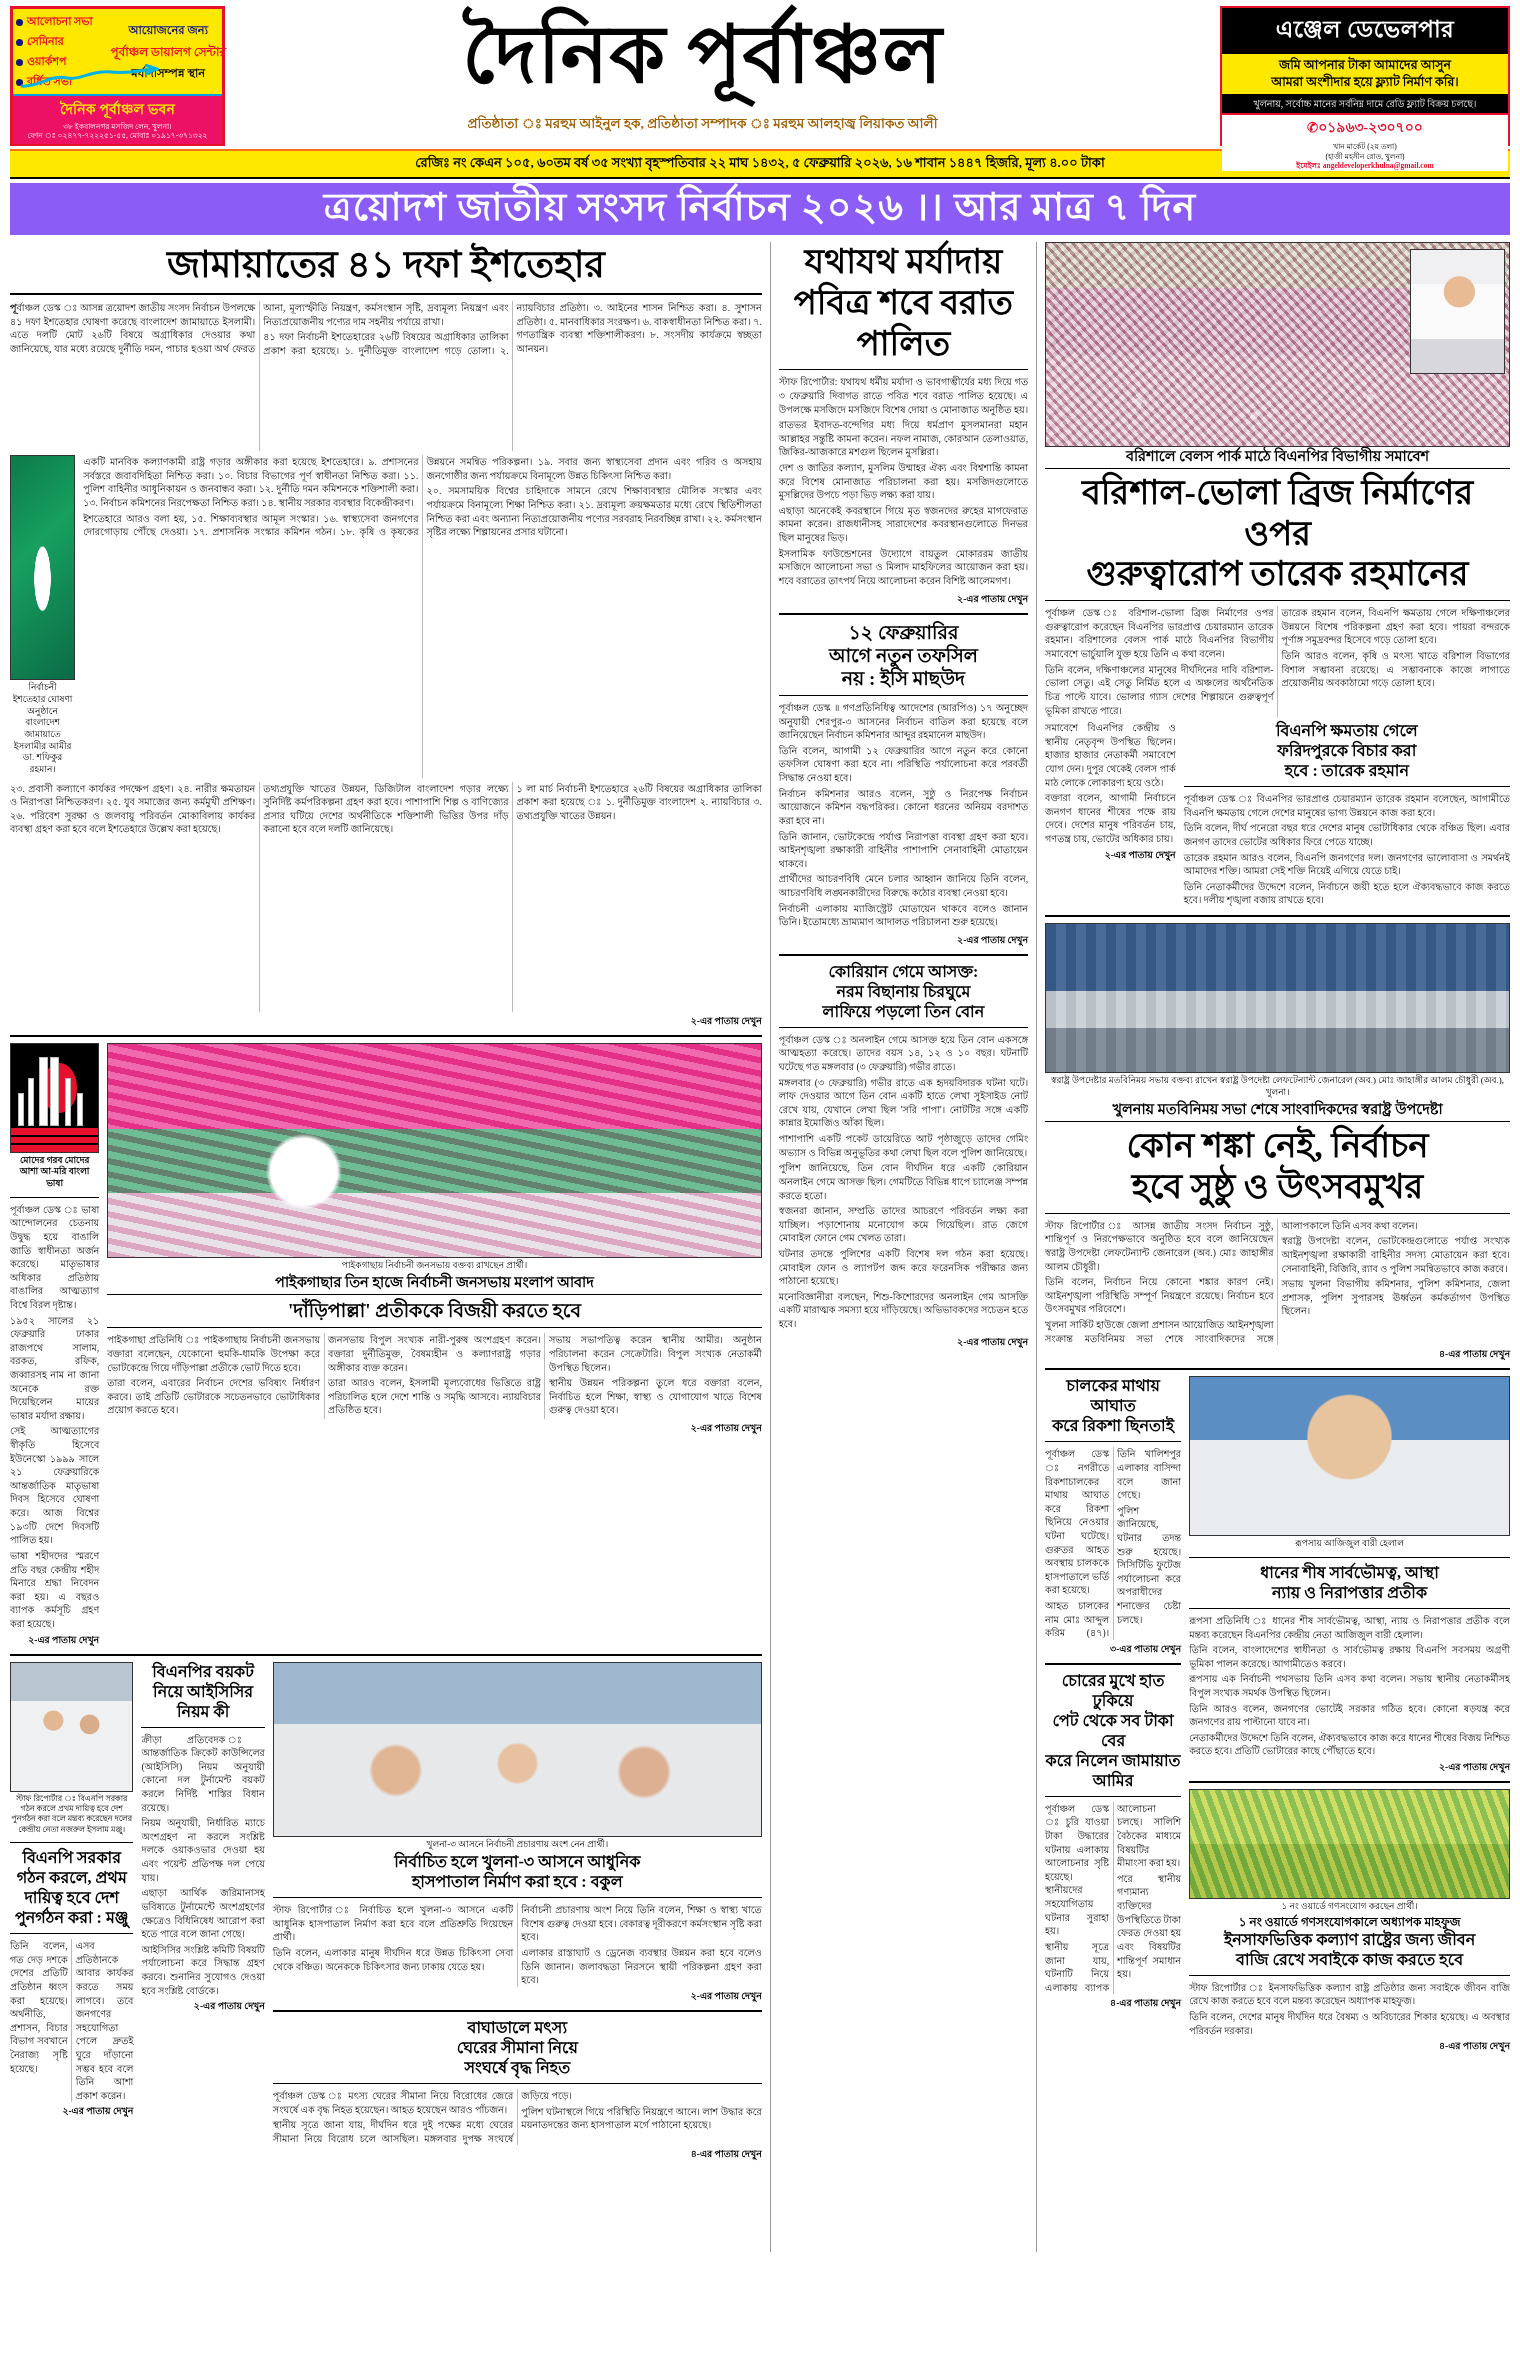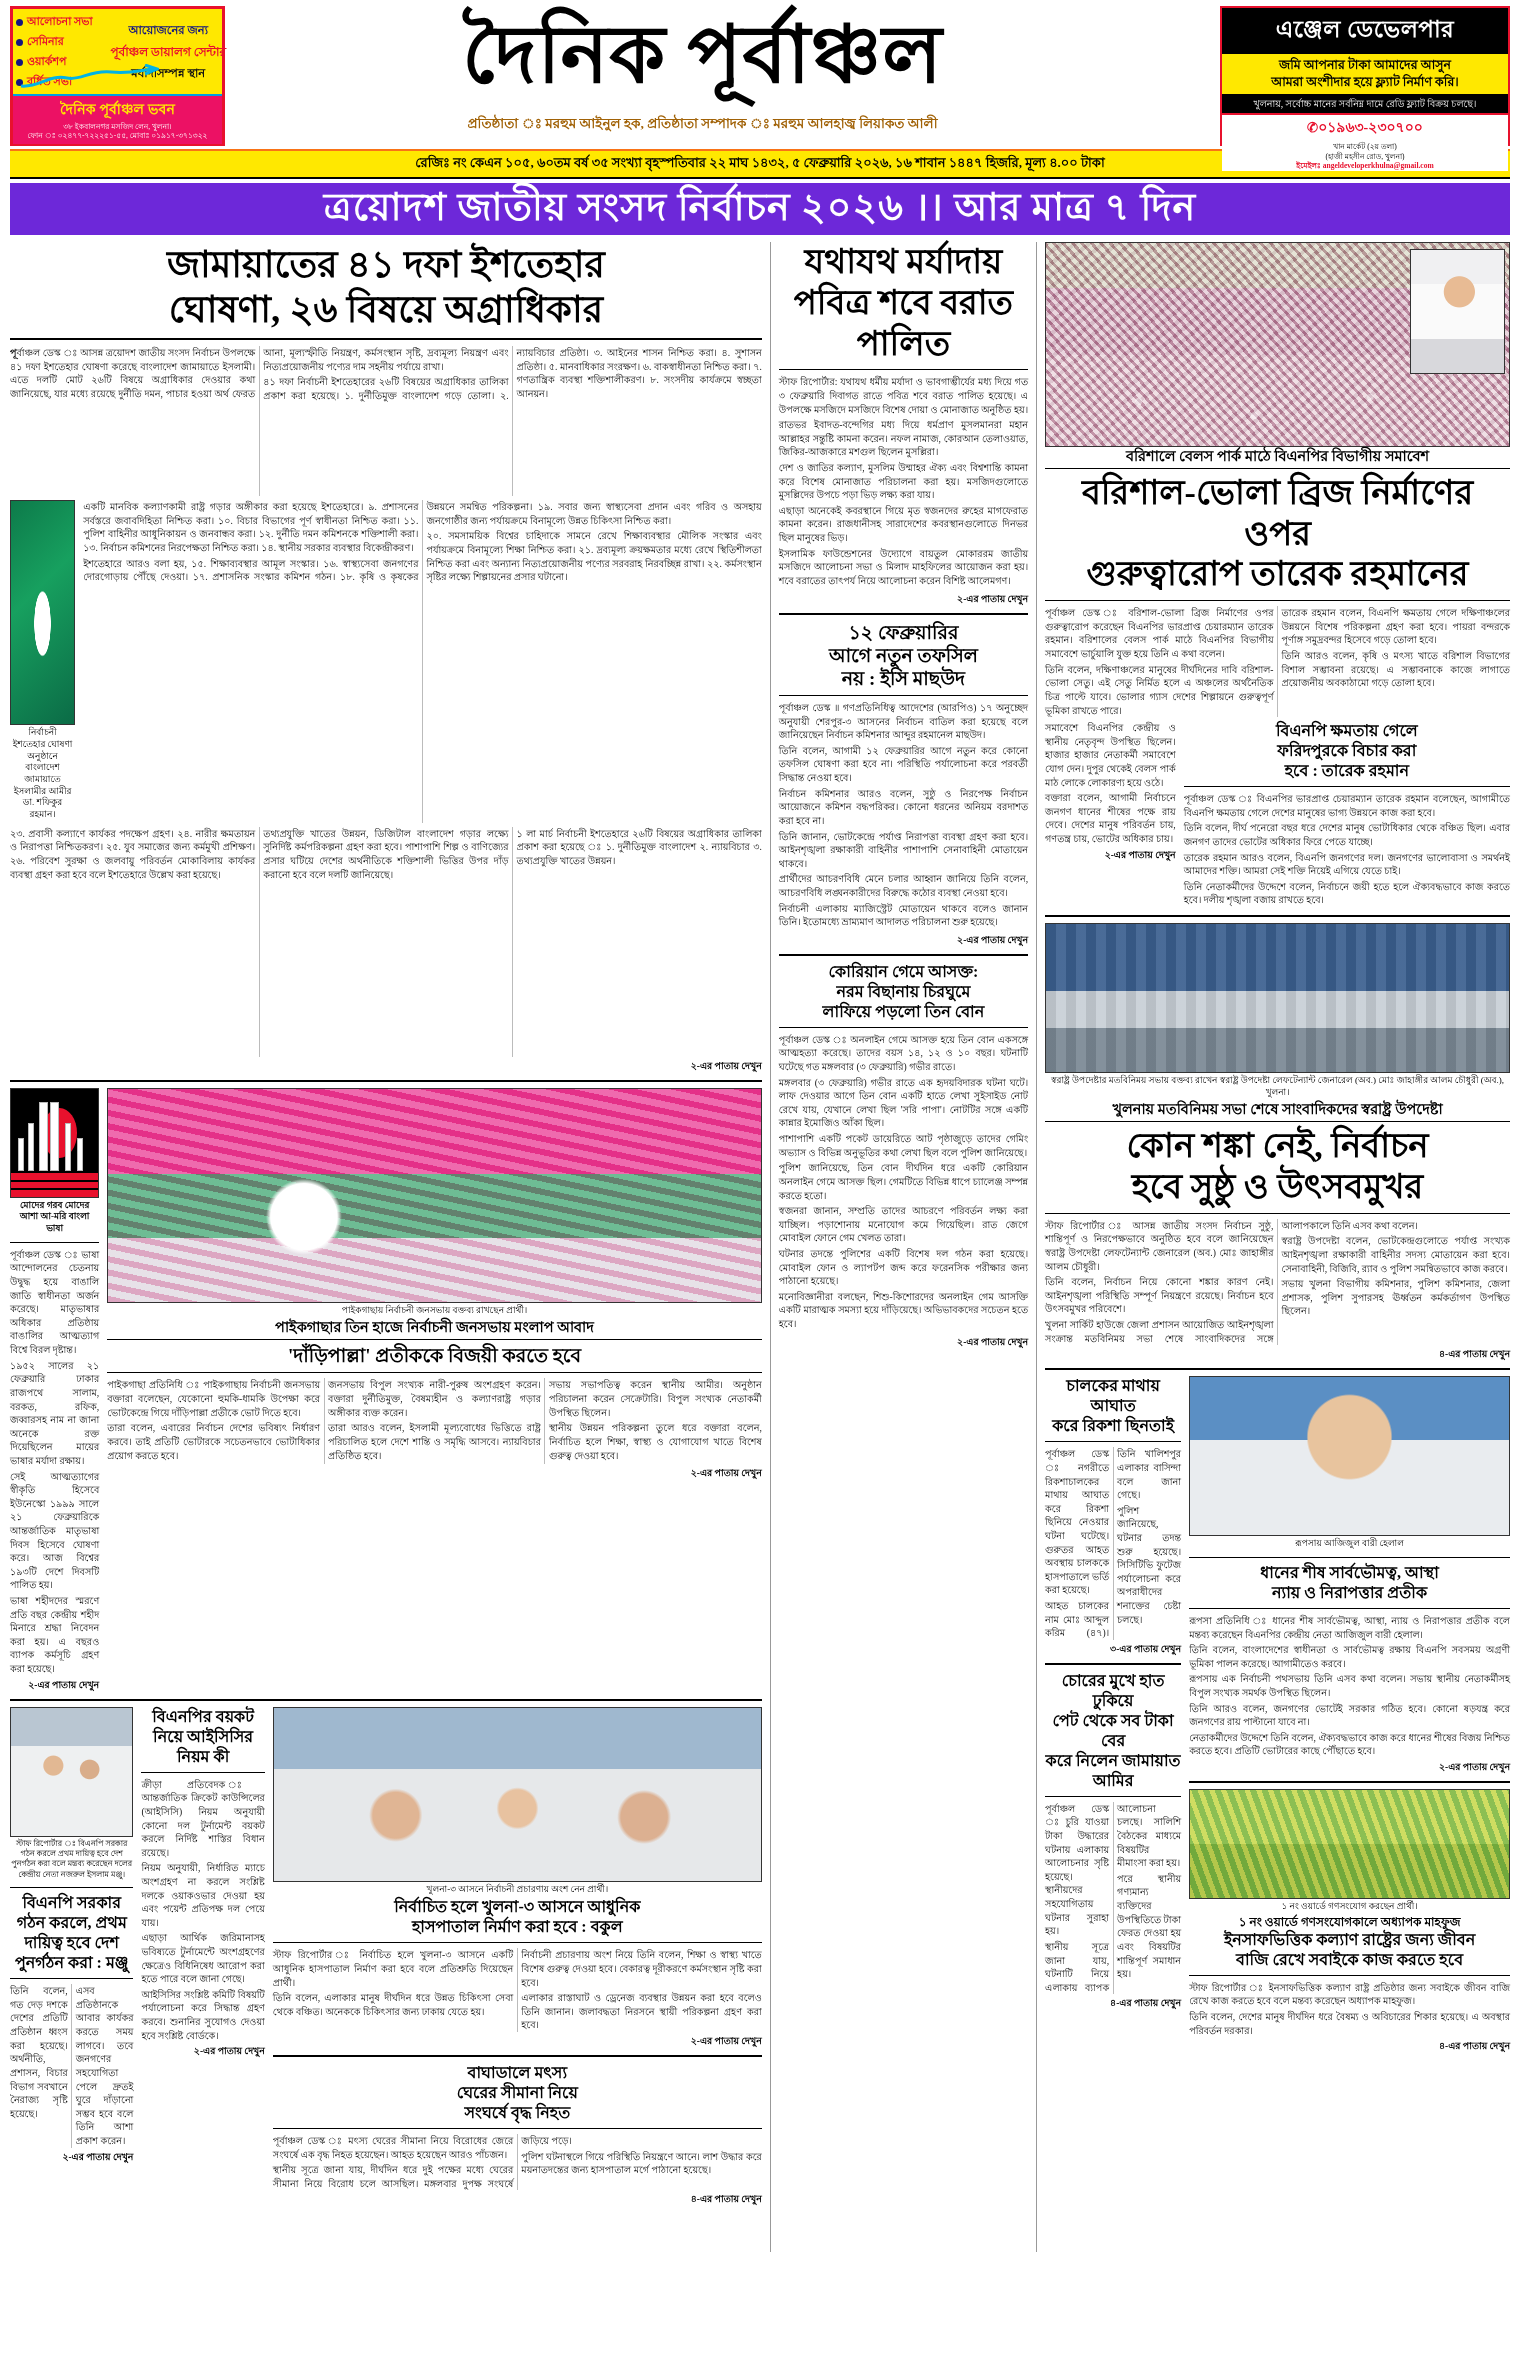--- a/index.html
+++ b/index.html
@@ -38,21 +38,21 @@
   .ar-yellow { background: #ffe800; color: #000; font-size: 12.5px; font-weight: bold; text-align: center; padding: 3px 6px; line-height: 1.35; border-top: 2px solid #000; border-bottom: 2px solid #000; }
   .ar-bottom { background: #000; color: #fff; font-size: 9.5px; text-align: center; padding: 3px 2px; line-height: 1.2; }
   .ar-phone { background: #fff; color: #e8112d; font-size: 14px; font-weight: bold; text-align: center; padding: 1px; border-top: 2px solid #e8112d; }
   .ar-foot { background: #fff; color: #000; font-size: 7.5px; text-align: center; line-height: 1.25; padding: 1px 2px; }
   .ar-foot-red { color: #e8112d; font-weight: bold; }
 
   
   .dateline { margin-top: 3px; background: #ffe800; border-top: 2px solid #f97316; border-bottom: 2px solid #000; text-align: center; font-size: 13px; font-weight: bold; color: #000; padding: 2px 0 3px; white-space: nowrap; }
 
   
-  .redbanner { margin-top: 4px; background: #6d28d9; color: #fff; text-align: center; font-size: 38px; font-weight: bold; padding: 5px 0 9px; letter-spacing: 1px; line-height: 1; }
+  .redbanner { margin-top: 4px; background: #8b5cf6; color: #fff; text-align: center; font-size: 38px; font-weight: bold; padding: 5px 0 9px; letter-spacing: 1px; line-height: 1; }
 
   
   .body-grid { display: flex; gap: 8px; margin-top: 7px; height: 2010px; }
   .col { display: flex; flex-direction: column; }
   .c4 { width: 252px; }
 
   .vsep { width: 1px; background: #999; flex: none; }
 
   h1.lead { font-size: 37px; font-weight: bold; line-height: 1.22; text-align: center; color: #000; }
   h2.hl { font-size: 34px; font-weight: bold; line-height: 1.2; text-align: center; color: #000; }
@@ -184,21 +184,20 @@
 
   <div class="dateline">রেজিঃ নং কেএন ১০৫, ৬০তম বর্ষ ৩৫ সংখ্যা  বৃহস্পতিবার ২২ মাঘ ১৪৩২, ৫ ফেব্রুয়ারি ২০২৬, ১৬ শাবান ১৪৪৭ হিজরি, মূল্য ৪.০০ টাকা</div>
 
   <div class="redbanner">ত্রয়োদশ জাতীয় সংসদ নির্বাচন ২০২৬ ।। আর মাত্র ৭ দিন</div>
 
   <div class="body-grid">
 
     <div class="col" style="width: 760px;">
 
       <h1 class="lead">জামায়াতের ৪১ দফা ইশতেহার</h1>
-      <h1 class="lead">ঘোষণা, ২৬ বিষয়ে অগ্রাধিকার</h1>
       <div class="rule-thick"></div>
 
       <div class="threecol" style="height: 150px; overflow: hidden;">
         <p class="body first">পূর্বাঞ্চল ডেস্ক ঃ আসন্ন ত্রয়োদশ জাতীয় সংসদ নির্বাচন উপলক্ষে ৪১ দফা ইশতেহার ঘোষণা করেছে বাংলাদেশ জামায়াতে ইসলামী। এতে দলটি মোট ২৬টি বিষয়ে অগ্রাধিকার দেওয়ার কথা জানিয়েছে, যার মধ্যে রয়েছে দুর্নীতি দমন, পাচার হওয়া অর্থ ফেরত আনা, মূল্যস্ফীতি নিয়ন্ত্রণ, কর্মসংস্থান সৃষ্টি, দ্রব্যমূল্য নিয়ন্ত্রণ এবং নিত্যপ্রয়োজনীয় পণ্যের দাম সহনীয় পর্যায়ে রাখা।</p>
         <p class="body">৪১ দফা নির্বাচনী ইশতেহারের ২৬টি বিষয়ের অগ্রাধিকার তালিকা প্রকাশ করা হয়েছে। ১. দুর্নীতিমুক্ত বাংলাদেশ গড়ে তোলা। ২. ন্যায়বিচার প্রতিষ্ঠা। ৩. আইনের শাসন নিশ্চিত করা। ৪. সুশাসন প্রতিষ্ঠা। ৫. মানবাধিকার সংরক্ষণ। ৬. বাকস্বাধীনতা নিশ্চিত করা। ৭. গণতান্ত্রিক ব্যবস্থা শক্তিশালীকরণ। ৮. সংসদীয় কার্যক্রমে স্বচ্ছতা আনয়ন।</p>
       </div>
 
       <div style="display:flex; gap:8px; margin-top:4px;">
         <div style="width: 250px;">
           <div class="photo ph-green photo-border" style="height: 225px;"></div>

